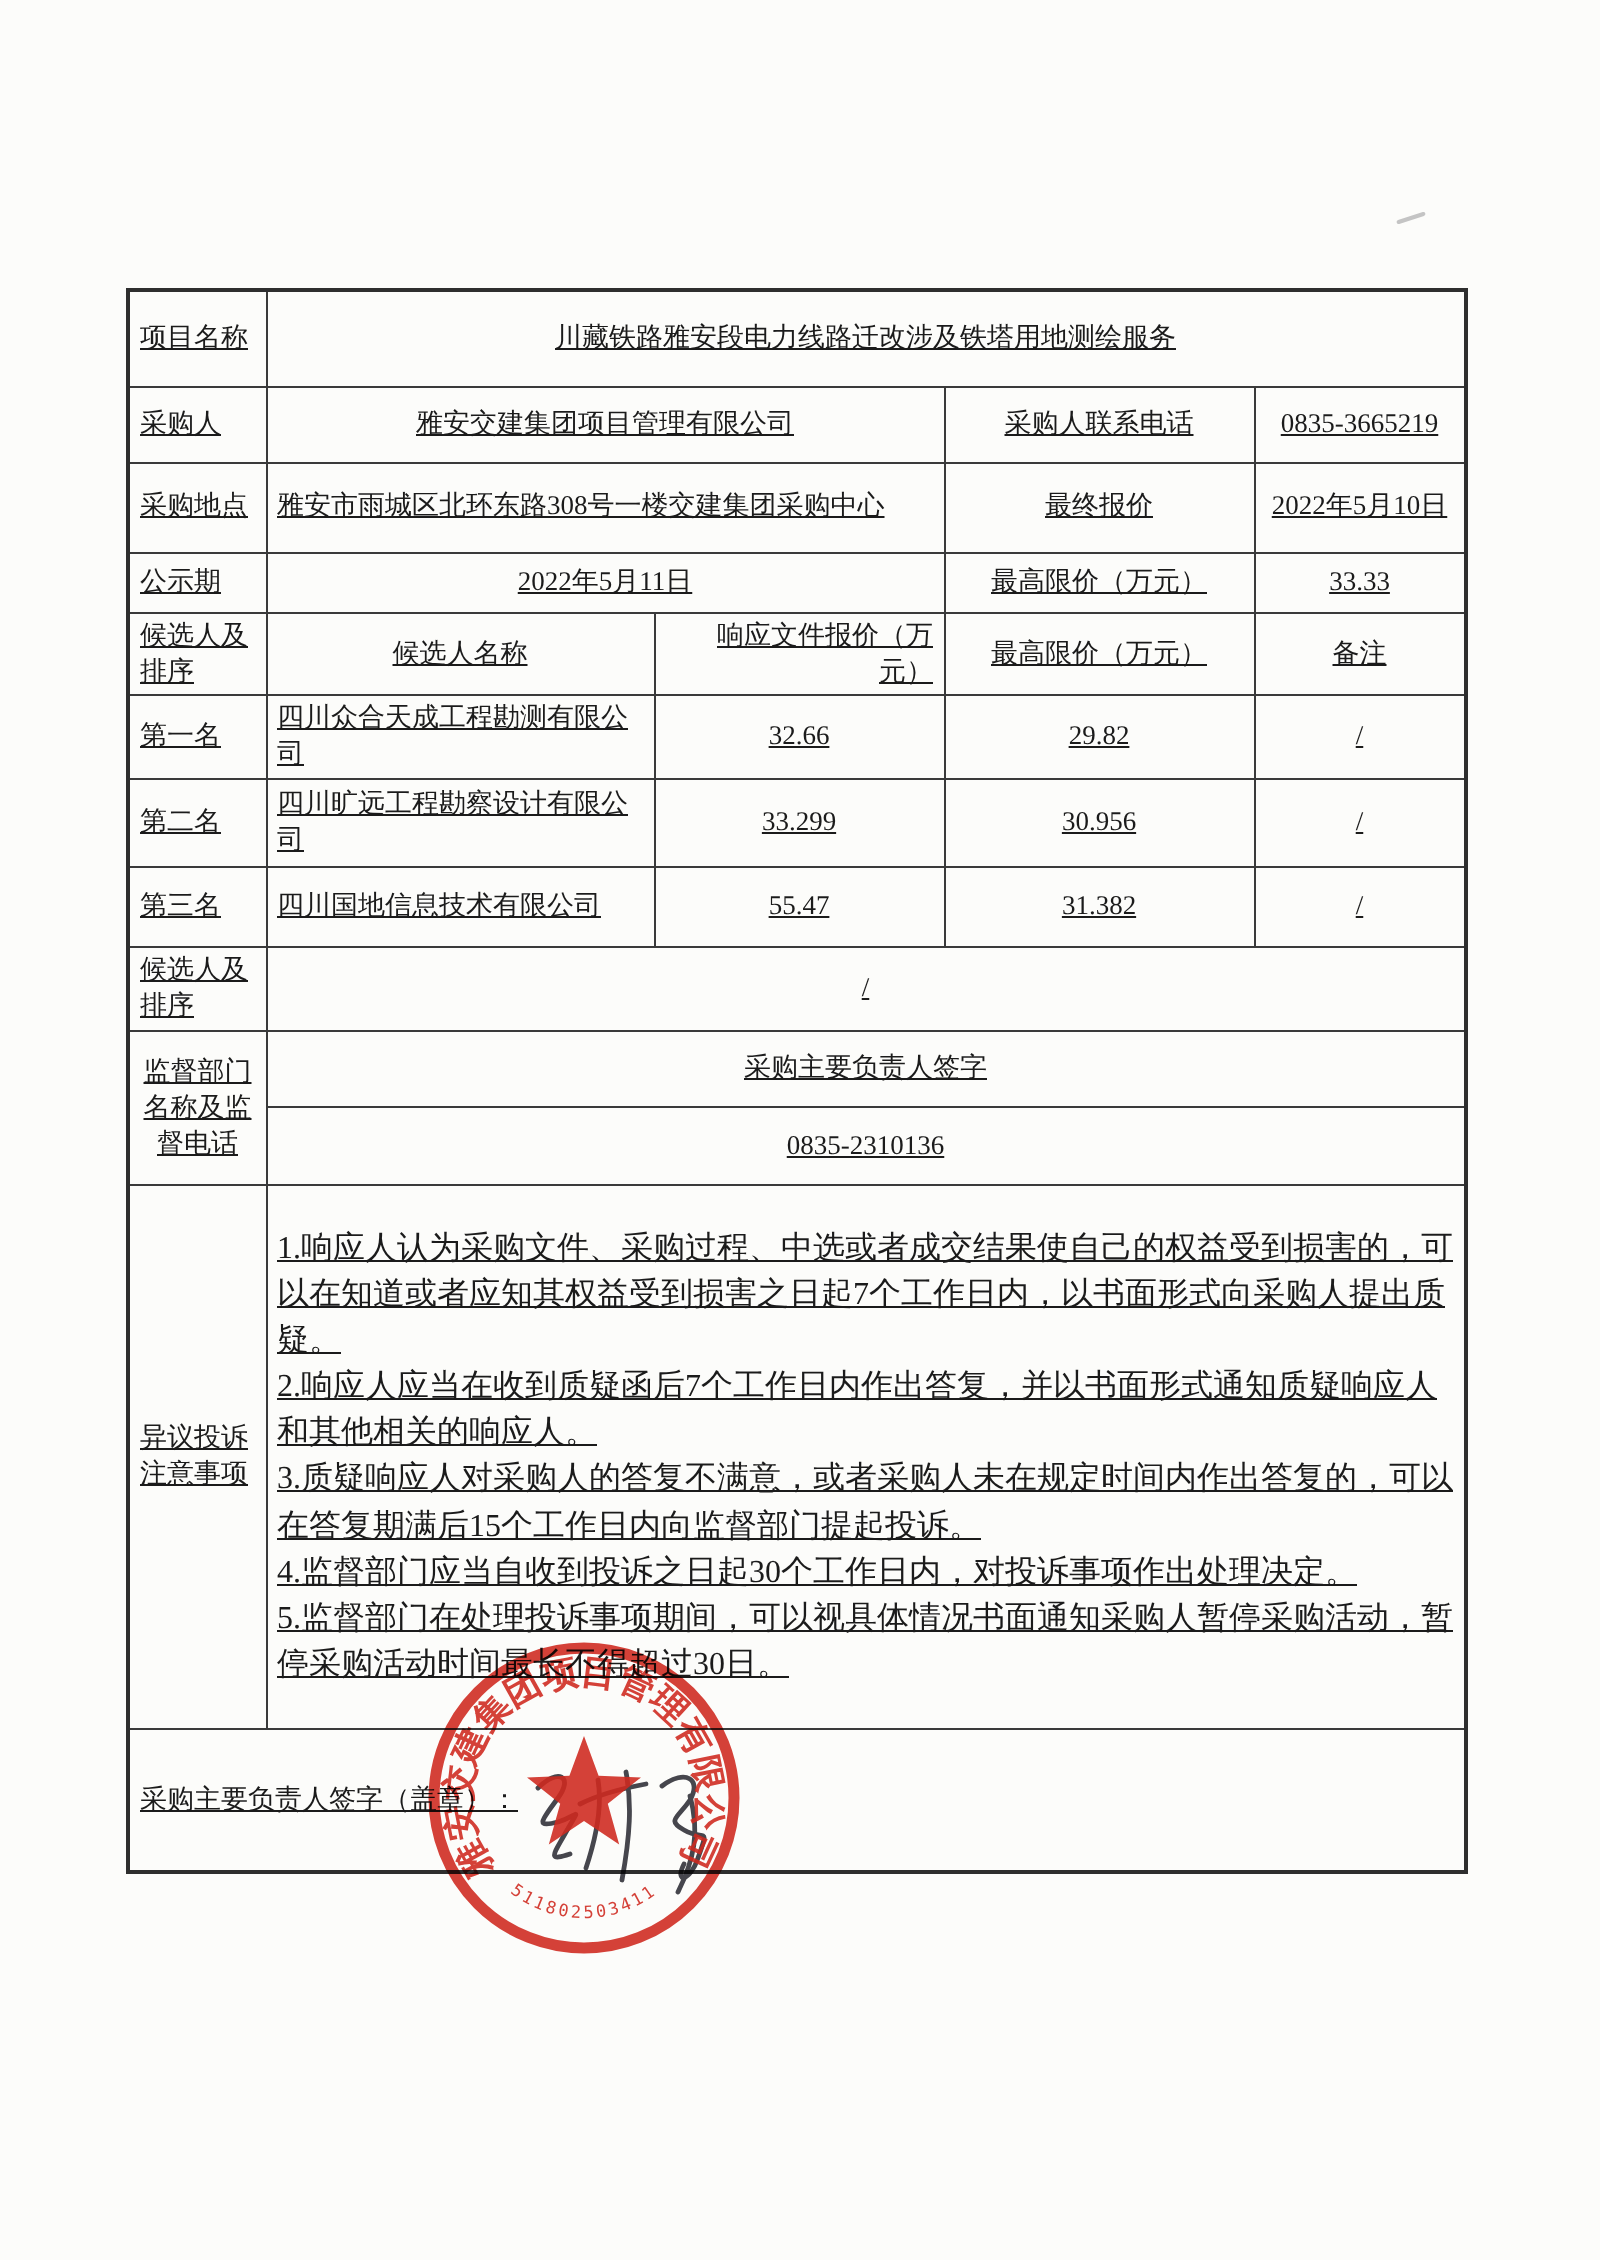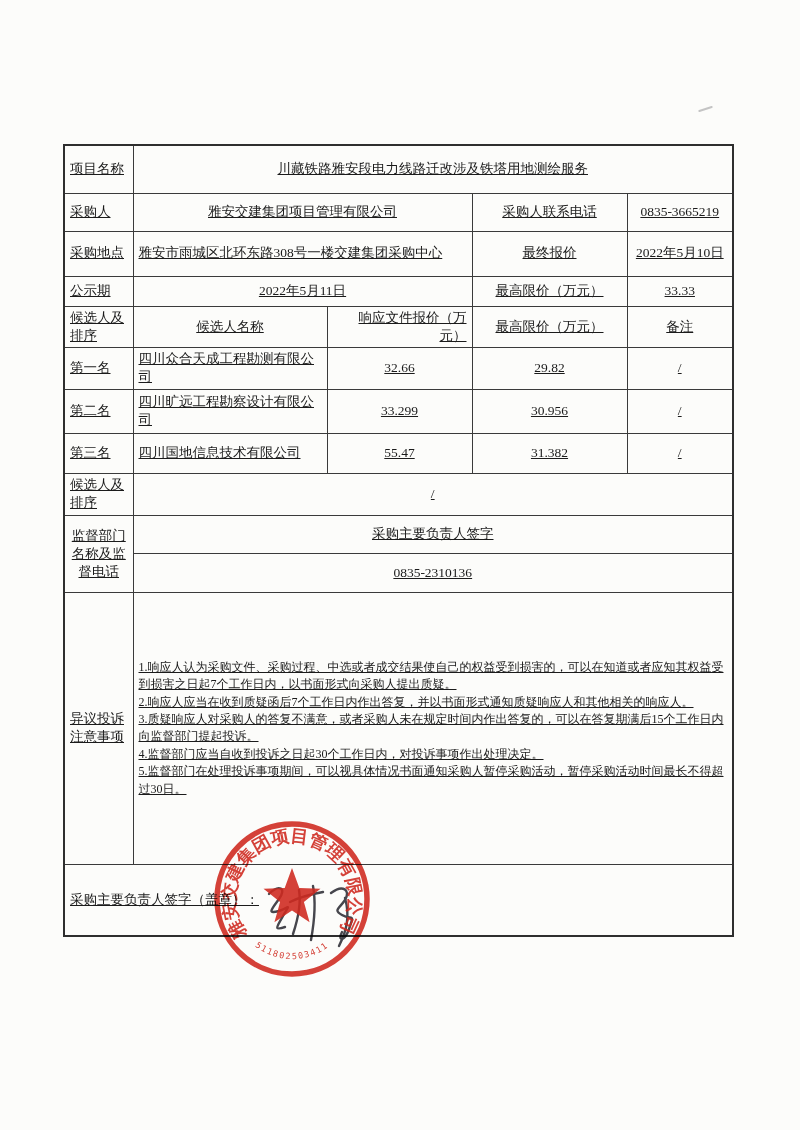--- a/index.html
+++ b/index.html
@@ -30,21 +30,21 @@
   }
   td.lab { text-align:left; padding-left:5px; }
   td.c   { text-align:center; padding-left:2px; padding-right:2px; }
   td.val { font-size:14px;text-align:center; }
   td.addr { padding-right:30px; font-size:14px; }
   td.name-cell { padding-right:14px; font-size:14px;margin-top:20px; }
   td.bid-head { padding-left:14px; padding-right:14px; text-align:right;margin-top:48px; }
   td.date-cell { font-size:12.5px; text-align:center; padding:2px 1px;margin-left:27px; }
   td.sup-lab { text-align:center; padding:2px 4px; }
   td.complaint-cell { padding:10px 24px 10px 6px; vertical-align:middle; }
-  .complaint-cell p { margin:0; font-size:12px; line-height:1.45; text-align:left; }
+  .complaint-cell p { margin:0; font-size:16px; line-height:1.45; text-align:left; }
   td.sign-cell { font-size:14px; padding-left:7px; }
   tr.h48{height:48px} tr.h38{height:38px} tr.h45{height:45px} tr.h30{height:30px}
   tr.h42{height:42px} tr.h44{height:44px} tr.h40{height:40px}
   tr.h39{height:39px} tr.h272{height:272px} tr.h72{height:72px}
   .seal-svg {
     position:absolute; left:195px; top:798px; width:220px; height:190px;
     mix-blend-mode:multiply; pointer-events:none;
   }
 </style>
 </head>

